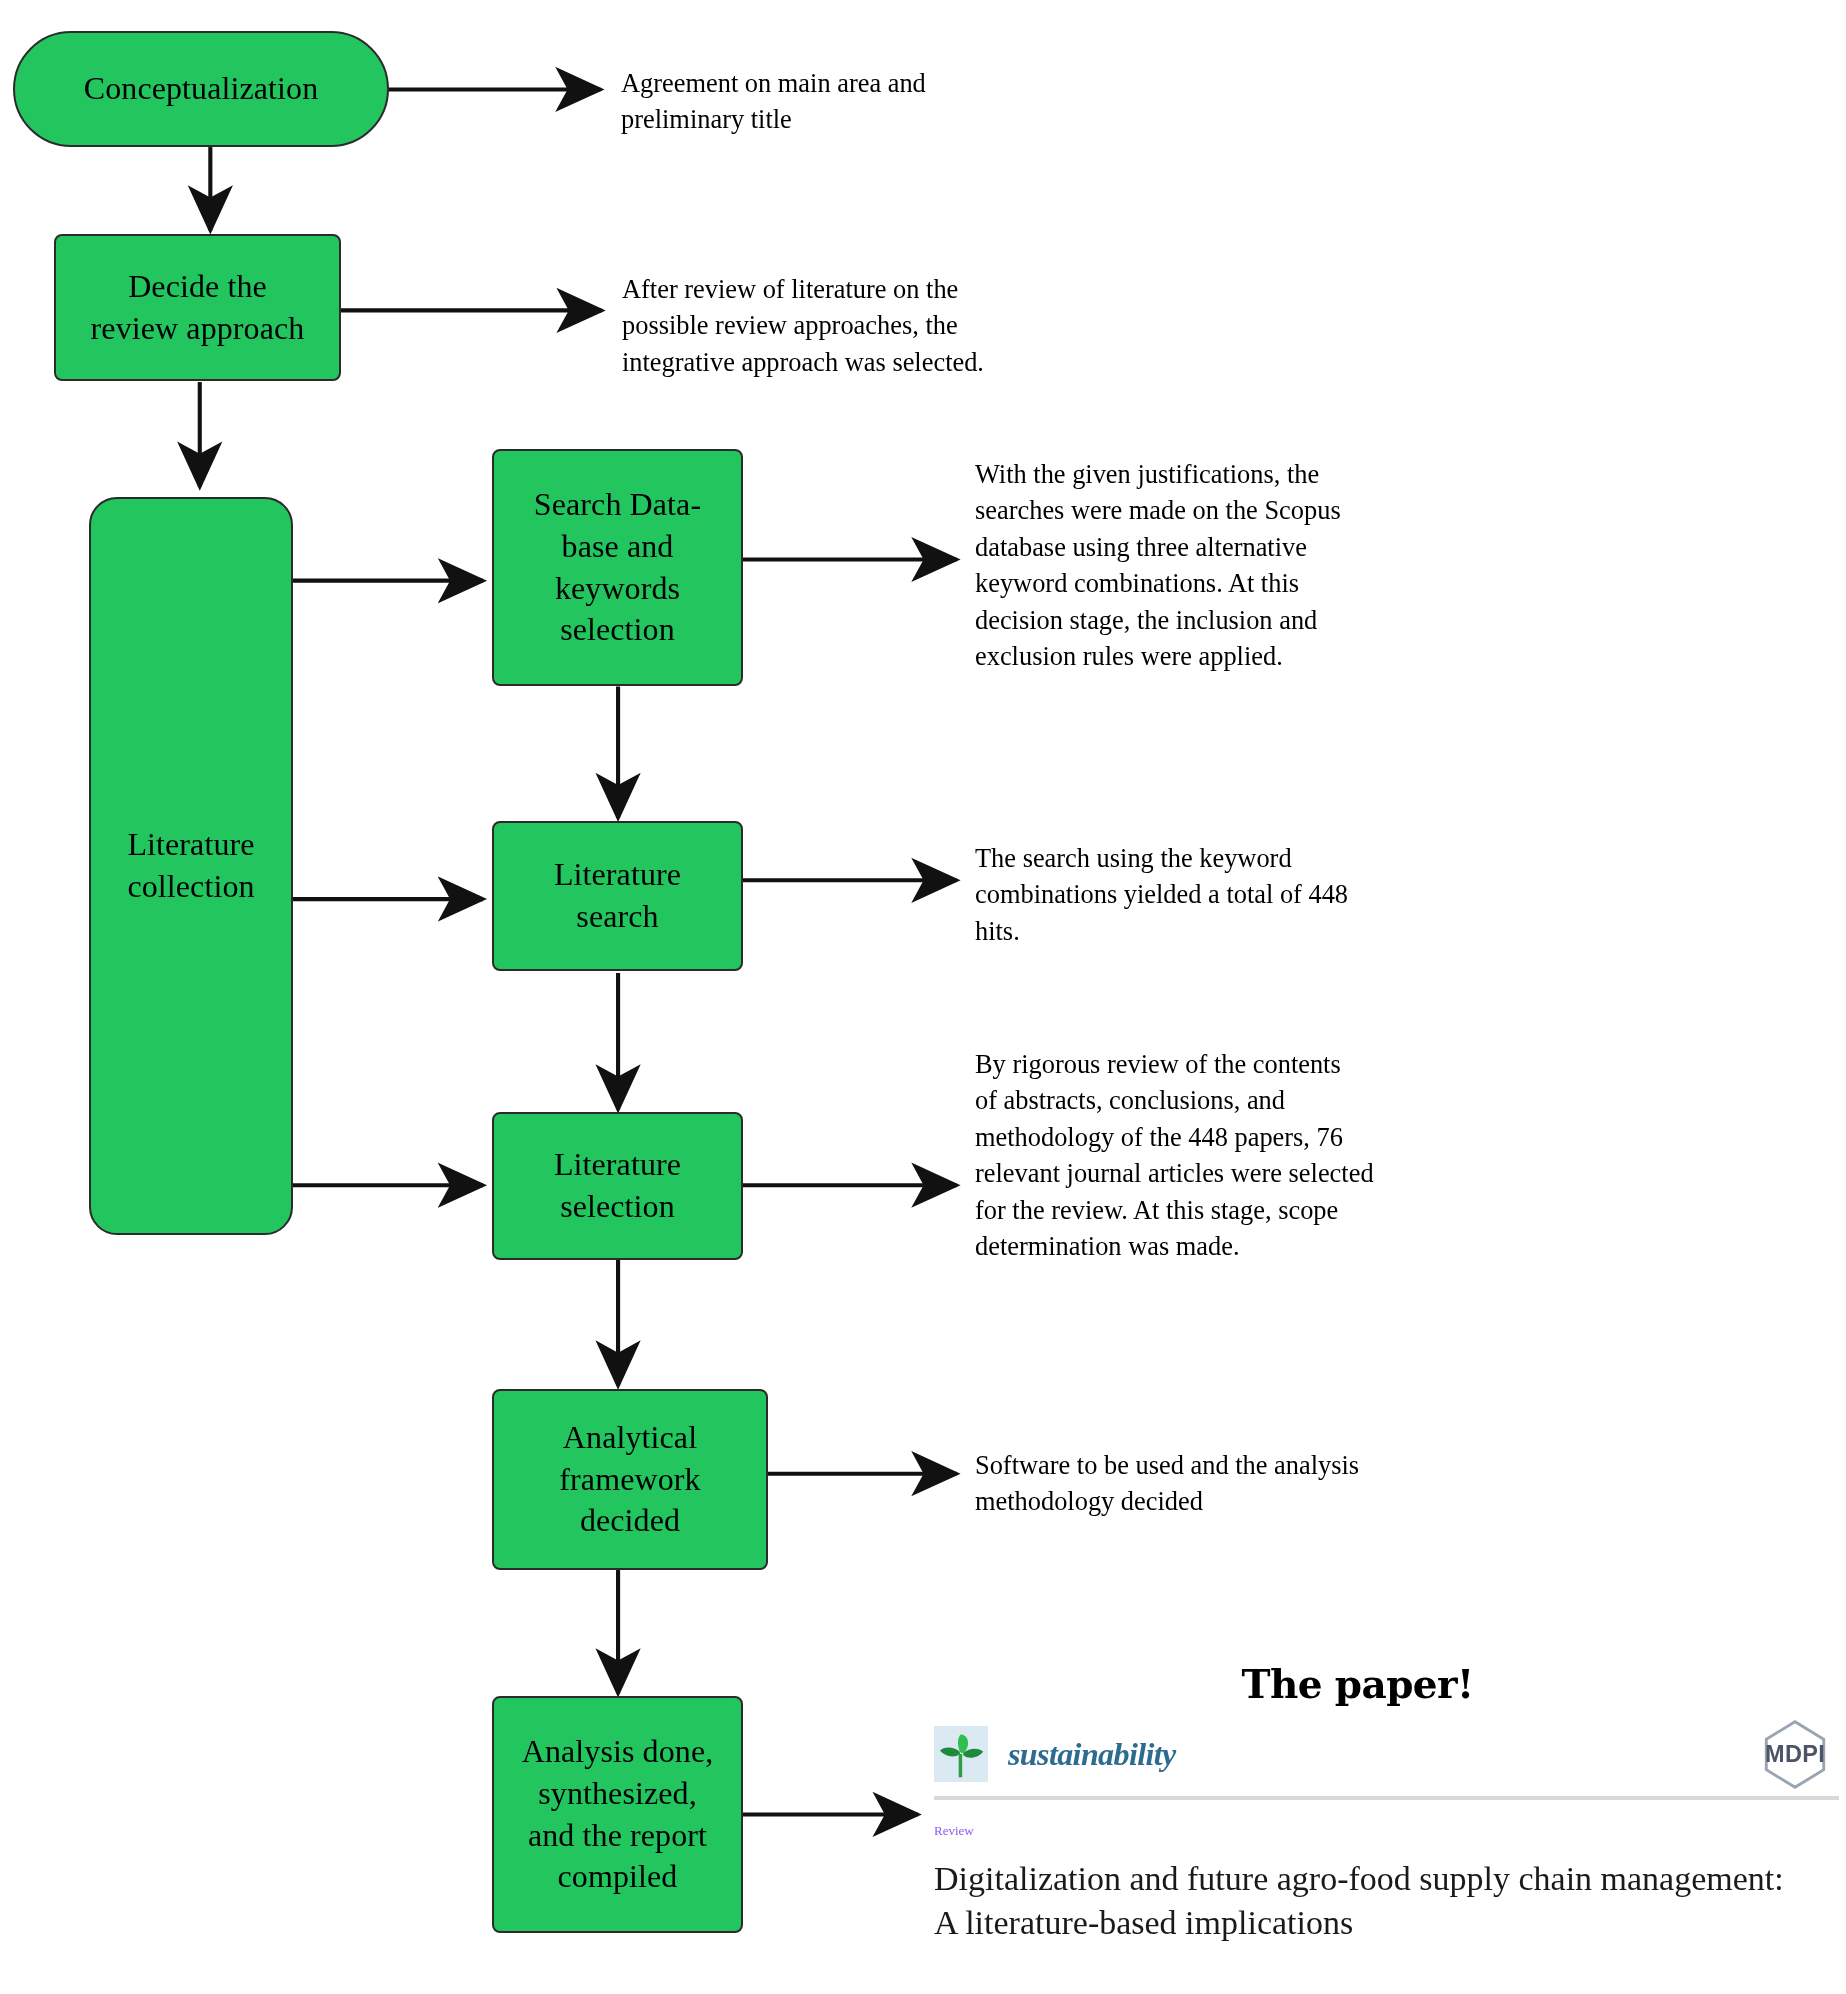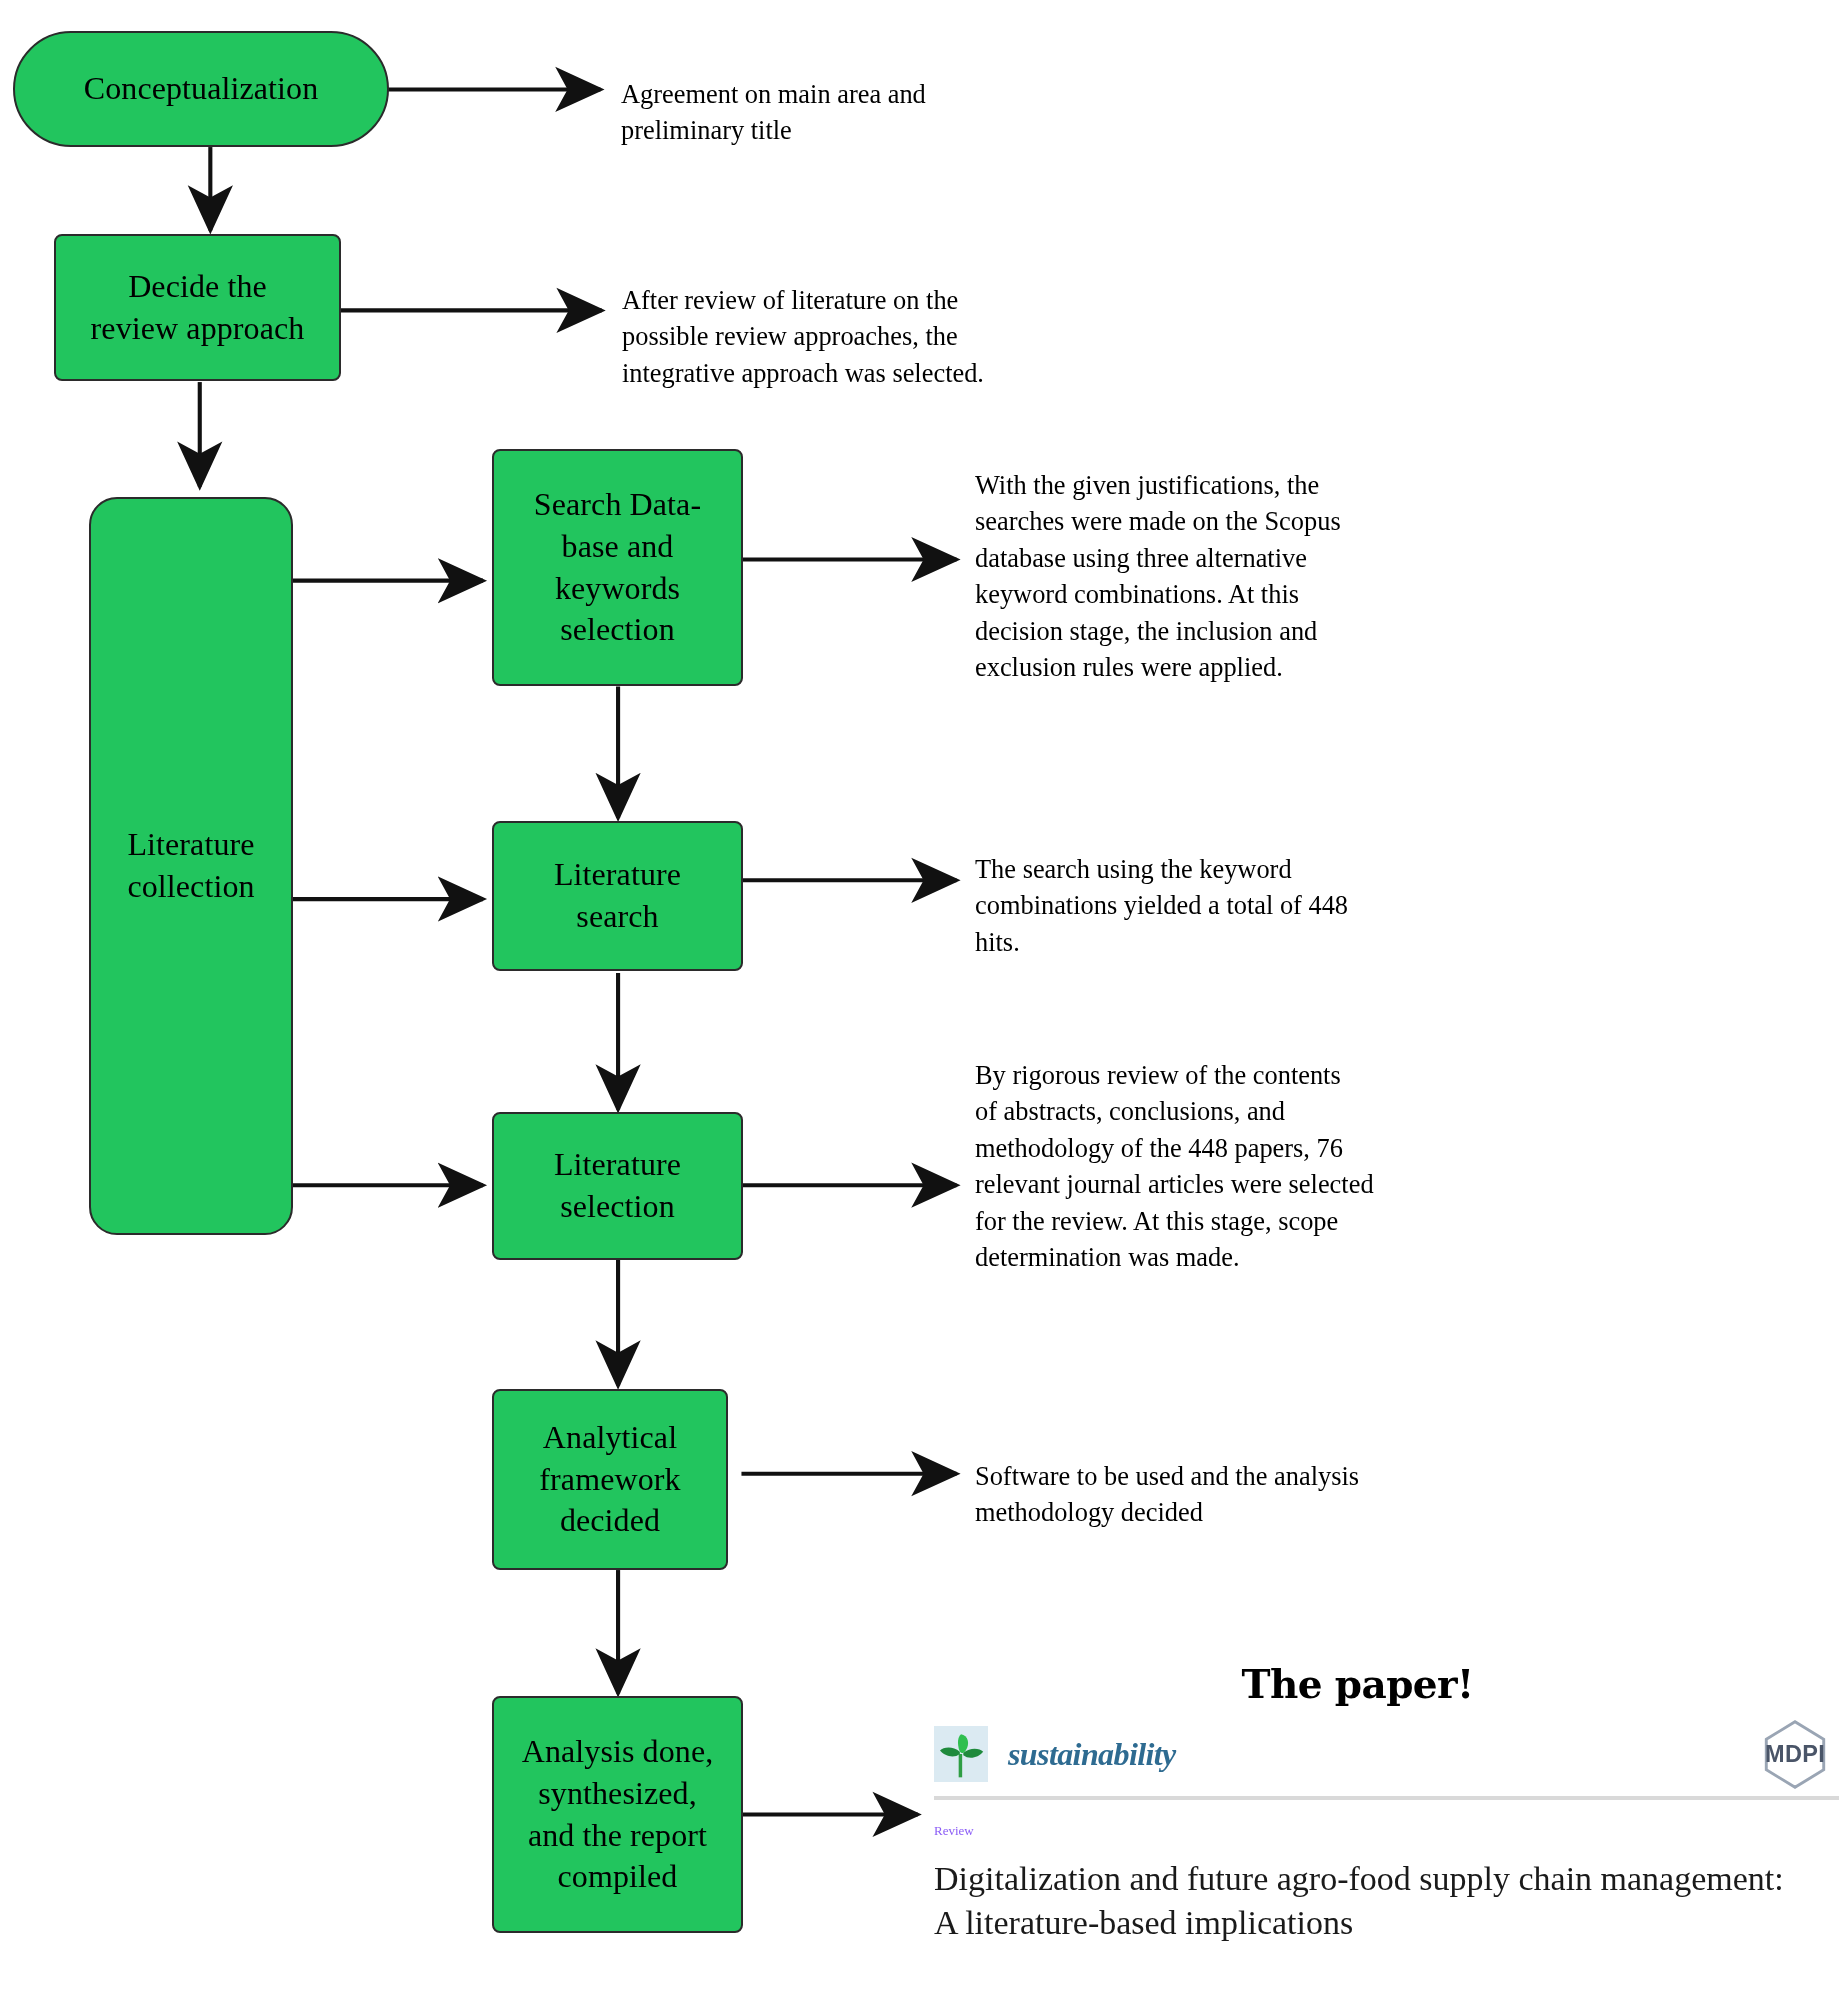--- a/index.html
+++ b/index.html
@@ -29,21 +29,20 @@
   .node.rounded{border-radius:8px;}
   .node.tall{border-radius:28px;}
 
   .annot{
     position:absolute;
     font-size:26.4px;
     line-height:1.38;
     text-align:left;
     white-space:pre-line;
     color:#000;
-    margin-top:11px;
   }
 
   
   #paper-block{position:absolute;left:934px;top:1716px;width:905px;}
   #paper-header{display:flex;align-items:center;justify-content:space-between;width:100%;height:76px;}
   #journal-logo{display:flex;align-items:center;gap:20px;}
   #leaf-box{width:54px;height:56px;background:#dbeaf2;position:relative;flex:0 0 auto;}
   #journal-name{font-size:32px;font-style:italic;font-weight:bold;color:#2e6b91;letter-spacing:-0.6px;}
   #mdpi-logo{position:relative;width:88px;height:75px;flex:0 0 auto;}
   #mdpi-logo .mdpi-text{
@@ -119,21 +118,21 @@
 base and
 keywords
 selection</div>
 
   <div class="node rounded" style="left:492px;top:821px;width:251px;height:150px;">Literature
 search</div>
 
   <div class="node rounded" style="left:492px;top:1112px;width:251px;height:148px;">Literature
 selection</div>
 
-  <div class="node rounded" style="left:492px;top:1389px;width:236px;height:181px;">Analytical
+  <div class="node rounded" style="left:492px;top:1389px;width:276px;height:181px;">Analytical
 framework
 decided</div>
 
   <div class="node rounded" style="left:492px;top:1696px;width:251px;height:237px;">Analysis done,
 synthesized,
 and the report
 compiled</div>
 
   <div class="annot" style="left:621px;top:65px;width:411px;">Agreement on main area and
 preliminary title</div>

